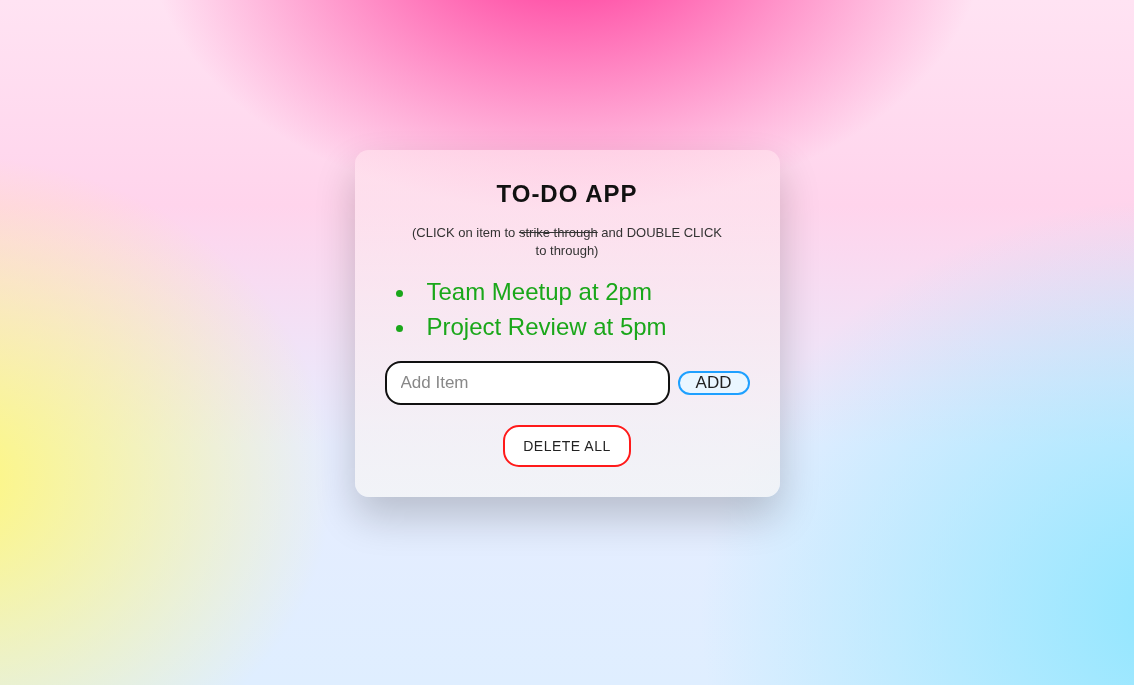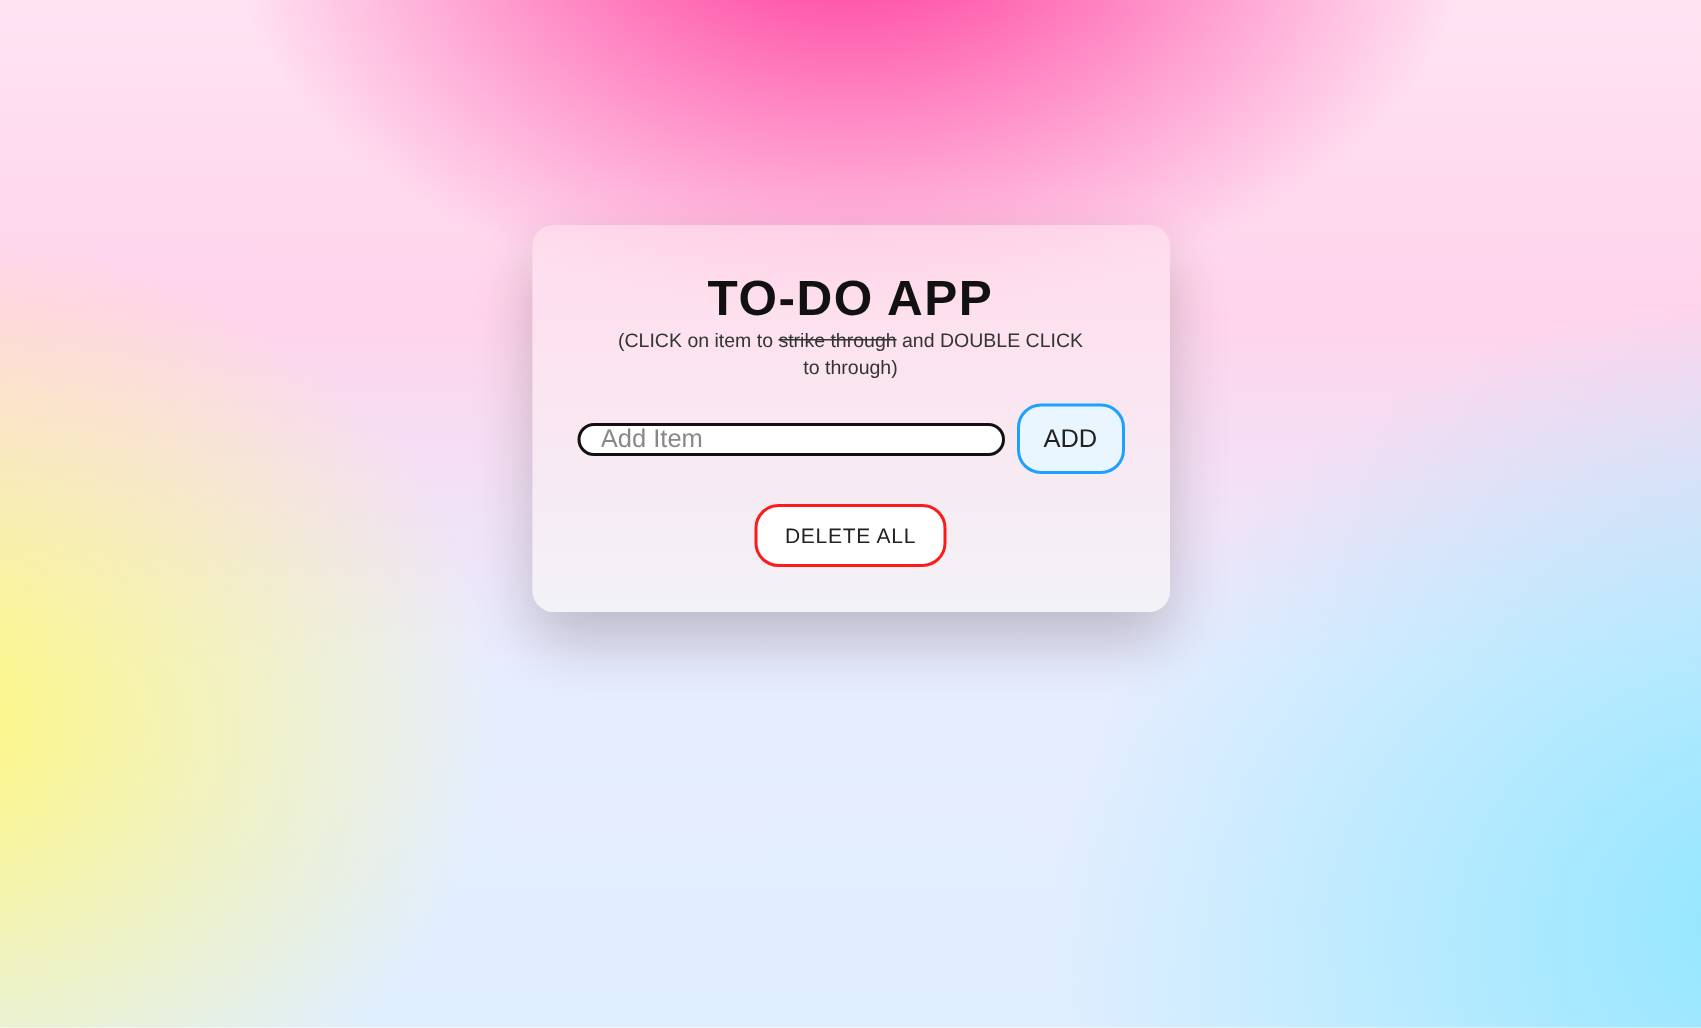--- a/index.html
+++ b/index.html
@@ -23,25 +23,25 @@
     }
     .card {
       width: 425px;
       background: linear-gradient(180deg, rgba(255,225,236,0.65) 0%, rgba(245,245,245,0.75) 100%);
       border-radius: 14px;
       box-shadow: 0 20px 40px rgba(0,0,0,0.2);
       padding: 30px 30px 30px 30px;
       text-align: center;
     }
     .title {
-      font-size: 33px;
+      font-size: 24px;
       font-weight: 800;
       letter-spacing: 1px;
       color: #111;
-      margin-bottom: 0;
+      margin-bottom: 16px;
     }
     .subtitle {
       font-size: 13px;
       color: #333;
       line-height: 1.35;
       margin: 0 auto 16px auto;
       max-width: 310px;
     }
     .subtitle .strike {
       text-decoration: line-through;
@@ -64,33 +64,33 @@
     }
     .input-row {
       display: flex;
       justify-content: center;
       align-items: center;
       gap: 8px;
       margin-bottom: 20px;
     }
     .add-input {
       flex: 1;
-      height: 22px;
+      height: 44px;
       border: 2px solid #111;
       border-radius: 16px;
       padding: 0 14px;
       font-size: 17px;
       background: #fff;
       outline: none;
     }
     .add-input::placeholder {
       color: #888;
     }
     .add-btn {
-      height: 47px;
+      height: 24px;
       padding: 0 16px;
       border: 2px solid #1ea0ff;
       background: #eaf6ff;
       color: #222;
       font-size: 17px;
       border-radius: 16px;
       cursor: pointer;
     }
     .delete-btn {
       display: inline-block;
@@ -106,18 +106,22 @@
     }
   </style>
 </head>
 <body>
 
 <div class="card">
   <h1 class="title">TO-DO APP</h1>
   <p class="subtitle">
     <span>(</span><b>CLICK</b><span> on item to </span><span class="strike">strike through</span><span> and </span><b>DOUBLE CLICK</b><span> to through)</span>
   </p>
+  <ul class="todo-list">
+    <li>Team Meetup at 2pm</li>
+    <li>Project Review at 5pm</li>
+  </ul>
   <div class="input-row">
     <input class="add-input" type="text" placeholder="Add Item" style="">
     <button class="add-btn">ADD</button>
   </div>
   <button class="delete-btn">DELETE ALL</button>
 </div>
 
 </body></html>

